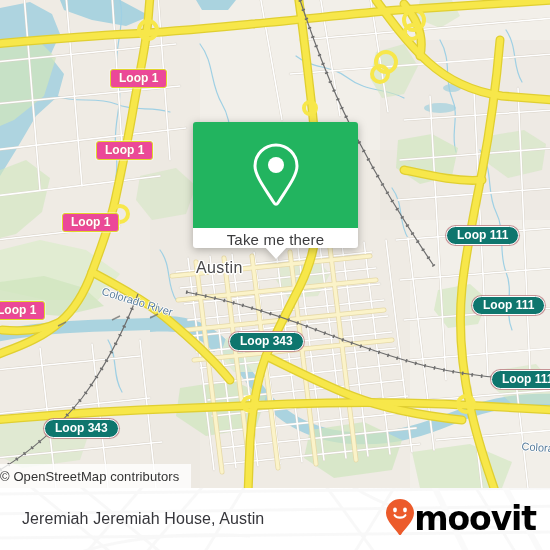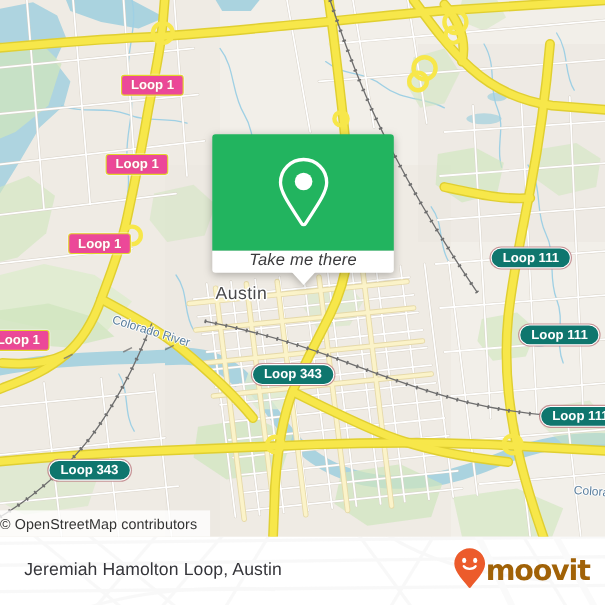--- a/index.html
+++ b/index.html
@@ -89,25 +89,24 @@
     height:106px;
     background:#22b45f;
     border-radius:3px 3px 0 0;
     display:flex;align-items:center;justify-content:center;
   }
   #popup-pin svg{display:block;}
   #popup-action{
     height:20px;
     background:#ffffff;
     border-radius:0 0 3px 3px;
-    display:flex;align-items:flex-start;justify-content:center;
+    display:flex;align-items:flex-end;justify-content:center;
     color:#3b3b3d;
     font-size:15px;
     letter-spacing:.2px;
-    font-style:italic;
   }
   #popup-tail{
     position:absolute;
     left:50%;bottom:-11px;margin-left:-11px;
     width:0;height:0;
     border-left:11px solid transparent;
     border-right:11px solid transparent;
     border-top:12px solid #ffffff;
   }
 
@@ -146,23 +145,23 @@
   }
   #brand{
     position:absolute;
     right:14px;top:50%;
     transform:translateY(-50%);
     display:flex;align-items:center;
   }
   #brand-pin{display:block;}
   #brand-word{
     font-family:"DejaVu Sans",sans-serif;
-    font-size:26px;
+    font-size:33px;
     font-weight:bold;
-    color:#a16207;
+    color:#000000;
     letter-spacing:-1.1px;
     line-height:30px;
     margin-left:-1px;
   }
 </style>
 </head>
 <body>
 
 <div id="app">
 
@@ -552,21 +551,21 @@
         <path d="M-10 6 L560 0"></path>
         <path d="M340 -10 C380 20, 430 34, 500 40"></path>
         <path d="M60 72 C110 50, 180 44, 250 48"></path>
       </g>
       <g fill="none" stroke="#efefef" stroke-width="6">
         <path d="M430 -10 L470 72"></path>
         <path d="M500 -10 L545 72"></path>
       </g>
     </svg>
 
-    <div id="place-title">Jeremiah Hamolton Loop, Austin</div>
+    <div id="place-title">Jeremiah Jeremiah House, Austin</div>
 
     <div id="brand">
       <span id="brand-pin">
         <svg width="30" height="38" viewBox="0 0 30 38" aria-hidden="true">
           <path d="M15 1 C7.3 1 1 7.3 1 15 C1 23 10.6 31.4 13.9 36.4
                    C14.4 37.2 15.6 37.2 16.1 36.4 C19.4 31.4 29 23 29 15
                    C29 7.3 22.7 1 15 1 Z" fill="#ec5b2b"></path>
           <ellipse cx="10" cy="12" rx="1.9" ry="2.4" fill="#ffffff"></ellipse>
           <ellipse cx="20" cy="12" rx="1.9" ry="2.4" fill="#ffffff"></ellipse>
           <path d="M9.6 17.2 C11.6 20.4 18.4 20.4 20.4 17.2" fill="none" stroke="#ffffff" stroke-width="2.1" stroke-linecap="round"></path>

